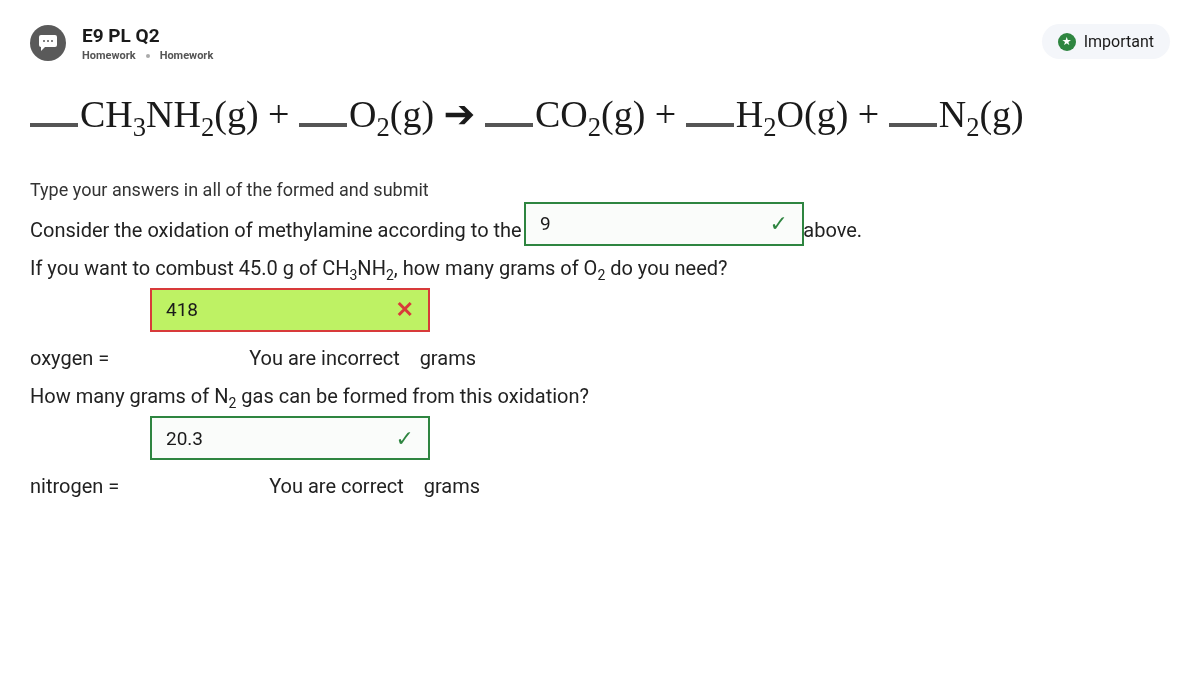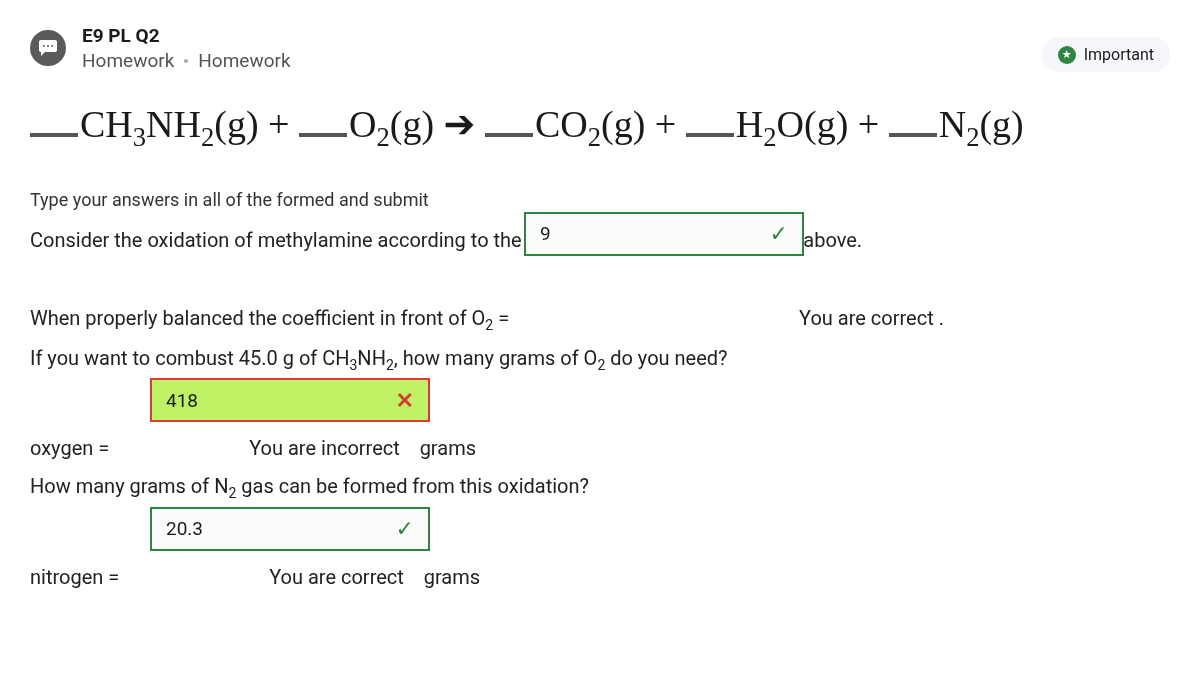--- a/index.html
+++ b/index.html
@@ -9,21 +9,21 @@
     font-family: -apple-system, BlinkMacSystemFont, "Segoe UI", Roboto, Arial, sans-serif;
     background: #fff;
     color: #1a1a1a;
     width: 1200px;
   }
   .container {
     padding: 24px 30px;
   }
   .header {
     display: flex;
-    align-items: flex-end;
+    align-items: flex-start;
     justify-content: space-between;
     margin-bottom: 30px;
   }
   .header-left {
     display: flex;
     align-items: center;
     gap: 16px;
   }
   .chat-icon {
     width: 36px;
@@ -43,22 +43,23 @@
     gap: 2px;
   }
   .title {
     font-weight: 700;
     font-size: 19px;
   }
   .meta-row {
     display: flex;
     align-items: center;
     gap: 10px;
-    font-size: 19px;
+    font-size: 11px;
     color: #555;
+    font-weight: bold;
   }
   .dot {
     width: 4px;
     height: 4px;
     border-radius: 50%;
     background: #aaa;
   }
   .important-pill {
     display: flex;
     align-items: center;
@@ -185,26 +186,20 @@
   <div class="instructions">Type your answers in all of the formed and submit</div>
 
   <div class="prompt">Consider the oxidation of methylamine according to the <u>unbalanced</u> chemical equation above.</div>
 
   <div class="float-group">
     <span class="ans-box correct float-box indent-a">
       <span>9</span>
       <span class="check-mark">✓</span>
     </span>
   </div>
-  <div class="ans-line" style="margin-top:50px;">
-    <span>When properly balanced the coefficient in front of O<sub>2</sub> = </span>
-    <span style="display:inline-block;width:280px"></span>
-    <span>You are correct</span>
-    <span>.</span>
-  </div>
 
   <div class="ans-line">If you want to combust 45.0 g of CH<sub>3</sub>NH<sub>2</sub>, how many grams of O<sub>2</sub> do you need?</div>
   <div class="float-group">
     <span class="ans-box incorrect float-box indent-b" style="top:-4px;position:relative;display:inline-flex">
       <span>418</span>
       <span class="cross-mark">✕</span>
     </span>
   </div>
   <div class="ans-line">
     <span>oxygen = </span>

